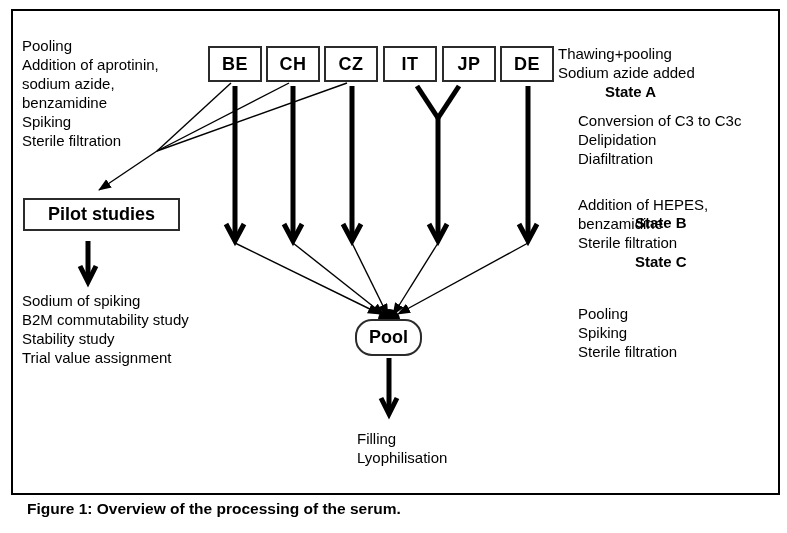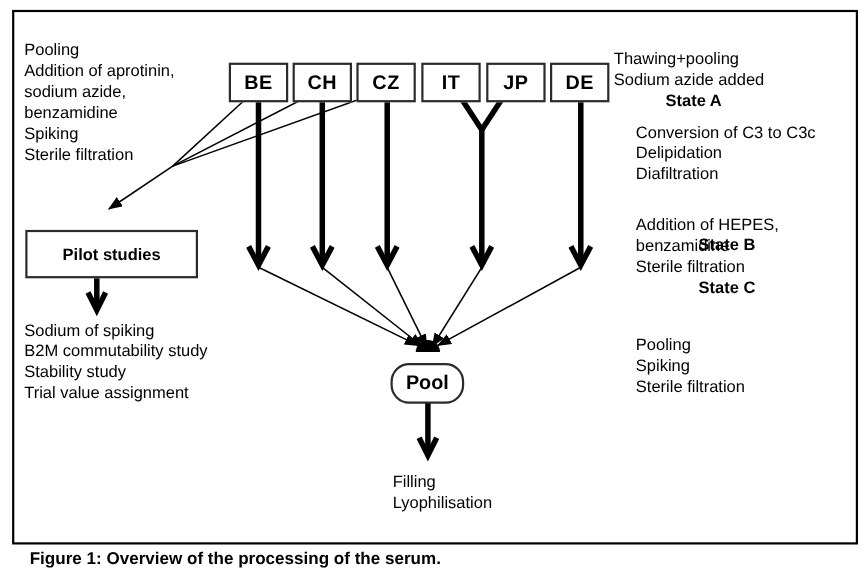--- a/index.html
+++ b/index.html
@@ -33,35 +33,34 @@
   }
   .node {
     position: absolute;
     border: 2px solid #2b2b2b;
     background: #fff;
     display: flex;
     align-items: center;
     justify-content: center;
     font-weight: bold;
     box-sizing: border-box;
-    margin-top: 11px;
   }
   .src-box {
     top: 46px;
     width: 54px;
     height: 36px;
     font-size: 18px;
     letter-spacing: 0.5px;
   }
   #pilot-box {
     left: 23px;
     top: 198px;
     width: 157px;
-    height: 44px;
-    font-size: 15px;
+    height: 33px;
+    font-size: 18px;
   }
   #pool-box {
     left: 355px;
     top: 319px;
     width: 67px;
     height: 37px;
     font-size: 18px;
     border-radius: 17px;
   }
   .note-block {

